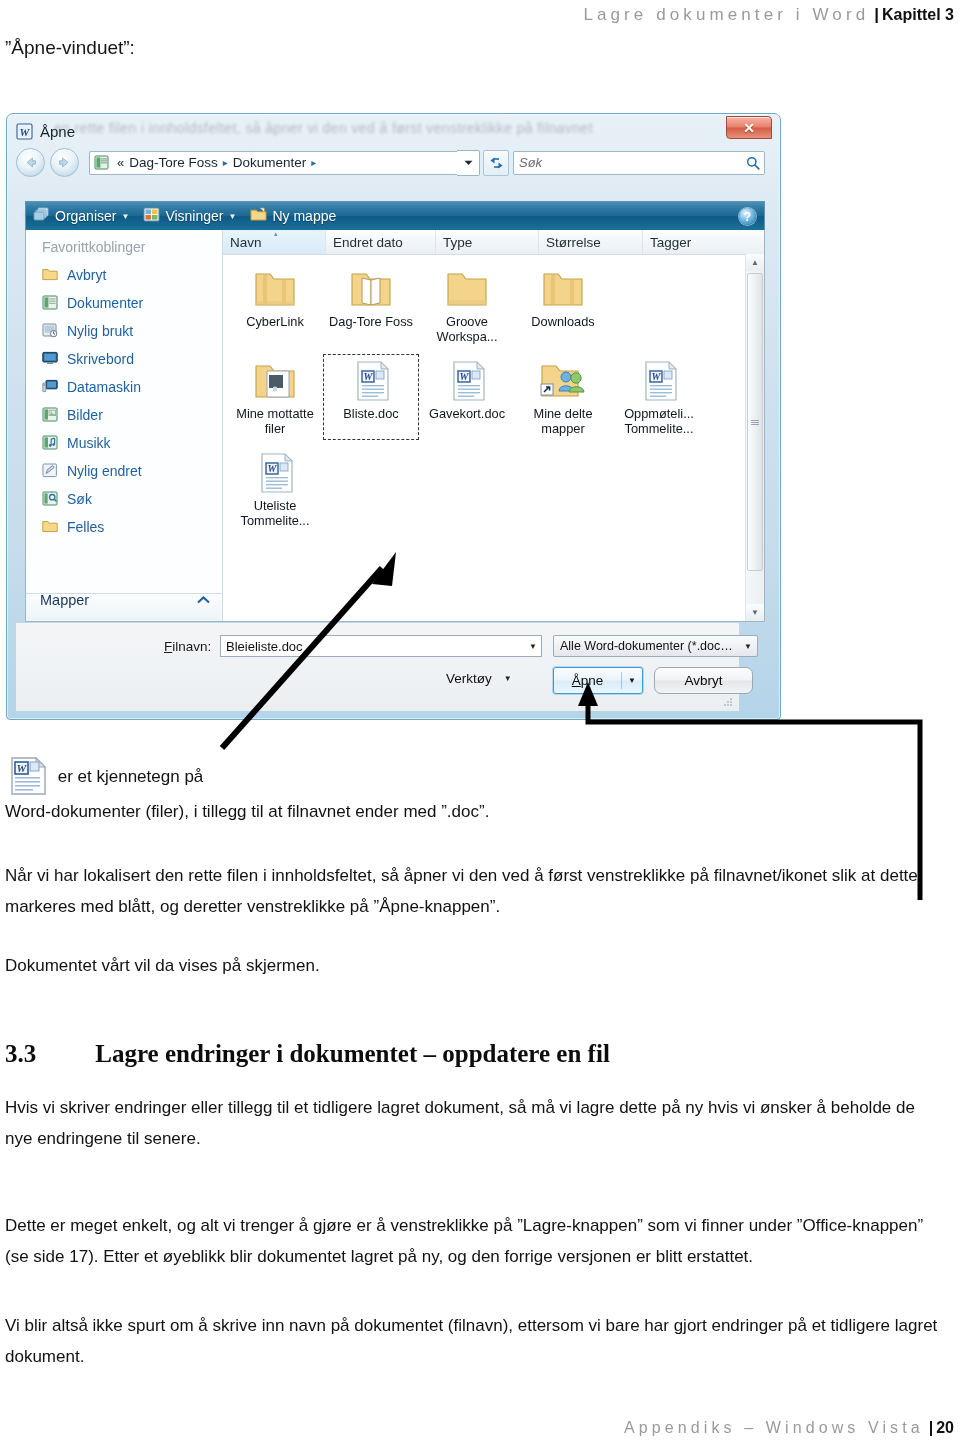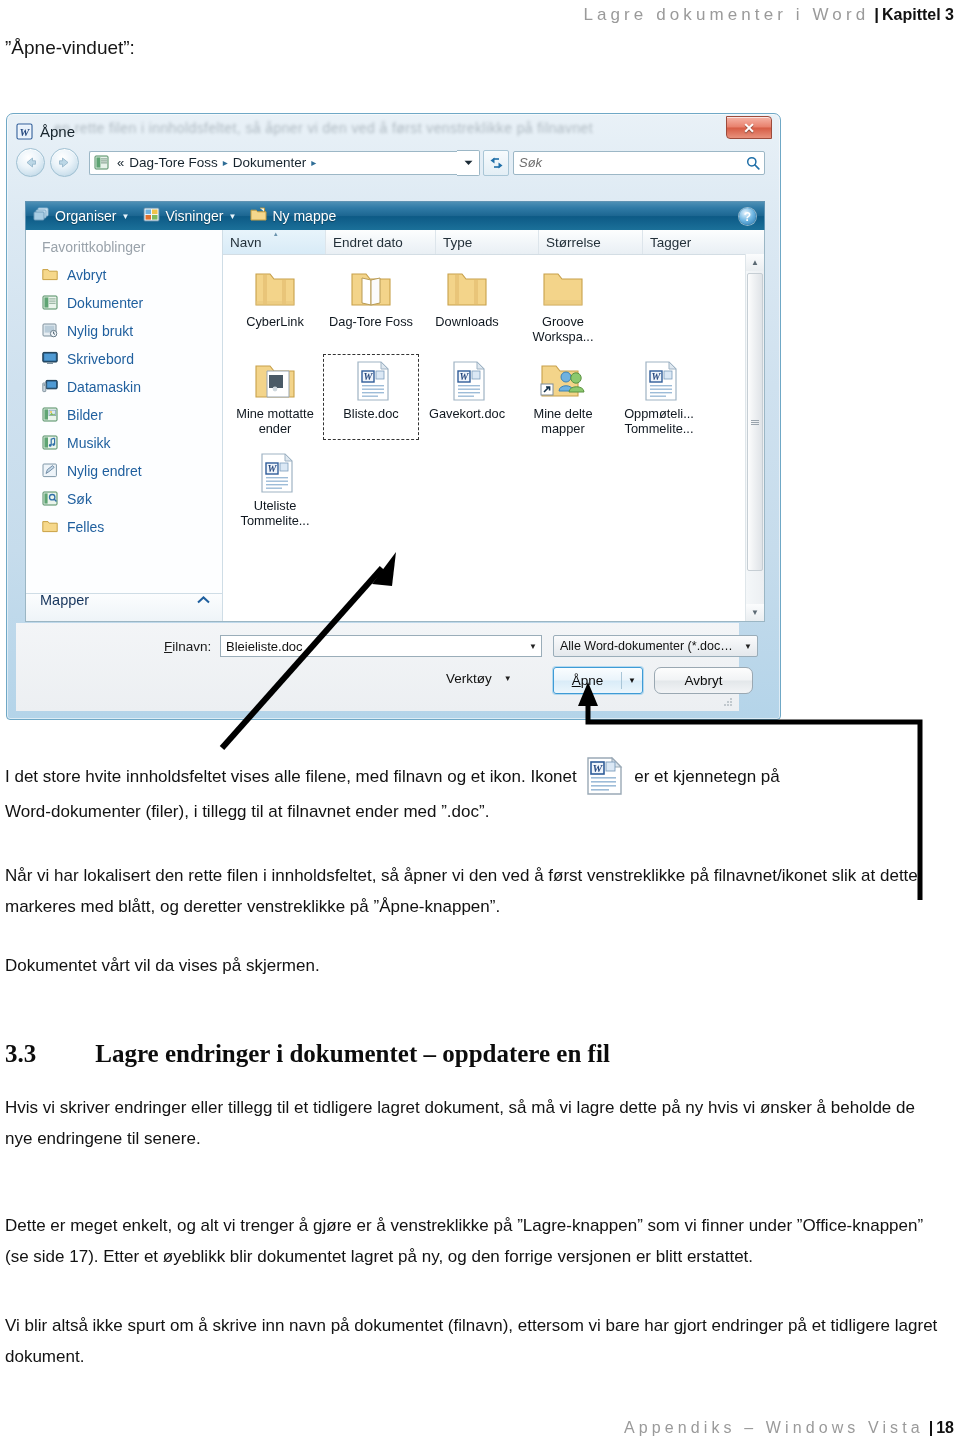--- a/index.html
+++ b/index.html
@@ -564,48 +564,48 @@
                 <path d="M17 12 L26 14 L26 39 L17 37 Z" fill="#ffffff" stroke="#b79a55" stroke-width="1"></path>
                 <path d="M26 14 L35 12 L35 37 L26 39 Z" fill="#fbfbfb" stroke="#b79a55" stroke-width="1"></path>
               </svg>
             </span>
             <span class="icon-text">Dag-Tore Foss</span>
           </div>
           <div class="icon-cell">
             <span class="icon-glyph">
               <svg width="52" height="46" viewBox="0 0 52 46">
                 <path d="M7 8 L21 8 L25 13 L45 13 L45 39 L7 39 Z" fill="#f3d48a" stroke="#c7a04a" stroke-width="1.1"></path>
+                <path d="M7 39 L45 39 L45 34 L7 34 Z" fill="#e8c57b" opacity=".5"></path>
+              </svg>
+            </span>
+            <span class="icon-text">Groove Workspa...</span>
+          </div>
+          <div class="icon-cell">
+            <span class="icon-glyph">
+              <svg width="52" height="46" viewBox="0 0 52 46">
+                <path d="M7 8 L21 8 L25 13 L45 13 L45 39 L7 39 Z" fill="#f3d48a" stroke="#c7a04a" stroke-width="1.1"></path>
                 <rect x="14" y="9" width="4" height="29" fill="#e6c276" opacity=".85"></rect>
                 <rect x="33" y="14" width="4" height="24" fill="#e6c276" opacity=".85"></rect>
               </svg>
             </span>
             <span class="icon-text">Downloads</span>
-          </div>
-          <div class="icon-cell">
-            <span class="icon-glyph">
-              <svg width="52" height="46" viewBox="0 0 52 46">
-                <path d="M7 8 L21 8 L25 13 L45 13 L45 39 L7 39 Z" fill="#f3d48a" stroke="#c7a04a" stroke-width="1.1"></path>
-                <path d="M7 39 L45 39 L45 34 L7 34 Z" fill="#e8c57b" opacity=".5"></path>
-              </svg>
-            </span>
-            <span class="icon-text">Groove Workspa...</span>
           </div>
         </div>
 
         <div class="icon-row" style="margin-top:6px">
           <div class="icon-cell">
             <span class="icon-glyph">
               <svg width="52" height="46" viewBox="0 0 52 46">
                 <path d="M7 8 L21 8 L25 13 L45 13 L45 39 L7 39 Z" fill="#f3d48a" stroke="#c7a04a" stroke-width="1.1"></path>
                 <path d="M18 13 L40 13 L40 39 L18 39 Z" fill="#ffffff" stroke="#9aa6b0" stroke-width="1"></path>
                 <rect x="20" y="17" width="14" height="13" fill="#4a5a66"></rect>
                 <circle cx="26" cy="31" r="2.4" fill="#cfd8de"></circle>
               </svg>
             </span>
-            <span class="icon-text">Mine mottatte ender</span>
+            <span class="icon-text">Mine mottatte filer</span>
           </div>
 
           <div class="icon-cell selected">
             <span class="icon-glyph">
               <svg width="52" height="46" viewBox="0 0 52 46">
                 <path d="M13 4 L36 4 L43 11 L43 42 L13 42 Z" fill="#ffffff" stroke="#9fb3c4" stroke-width="1.2"></path>
                 <path d="M36 4 L36 11 L43 11 Z" fill="#dfe8f0" stroke="#9fb3c4" stroke-width="1"></path>
                 <rect x="17" y="13" width="12" height="11" fill="#f0f5fb" stroke="#2f5d99" stroke-width="1.4"></rect>
                 <text x="23" y="22" font-family="Liberation Serif, serif" font-size="10" font-weight="bold" font-style="italic" fill="#27497f" text-anchor="middle">W</text>
                 <rect x="31" y="13" width="8" height="8" fill="#dbe8f5" stroke="#7d9dbc" stroke-width=".8"></rect>
@@ -755,21 +755,20 @@
     <path d="M396 552 L372 584 L392 586 Z" fill="#000"></path>
   </g>
 
   <g>
     <path d="M920 900 L920 722 L588 722 L588 700" stroke="#000" stroke-width="5" fill="none"></path>
     <path d="M588 682 L578 706 L598 706 Z" fill="#000"></path>
   </g>
 </svg>
 
 <div class="para" style="top:756px;">
-  <span>I det store hvite innholdsfeltet vises alle filene, med filnavn og et ikon. Ikonet</span>
   <span class="inline-word-ico">
     <svg width="40" height="40" viewBox="0 0 40 40">
       <path d="M3 2 L27 2 L36 11 L36 38 L3 38 Z" fill="#ffffff" stroke="#9aa9b6" stroke-width="1.4"></path>
       <path d="M27 2 L27 11 L36 11 Z" fill="#dde6ee" stroke="#9aa9b6" stroke-width="1.1"></path>
       <rect x="6" y="6" width="13" height="12" fill="#f0f5fb" stroke="#2f5d99" stroke-width="1.6"></rect>
       <text x="12.5" y="16" font-family="Liberation Serif, serif" font-size="11" font-weight="bold" font-style="italic" fill="#27497f" text-anchor="middle">W</text>
       <rect x="21" y="6" width="9" height="9" fill="#dbe8f5" stroke="#7d9dbc" stroke-width=".9"></rect>
       <g fill="#9dbcd8">
           <rect x="6" y="21" width="25" height="1.6"></rect>
           <rect x="6" y="25" width="25" height="1.6"></rect>
@@ -793,14 +792,14 @@
 
 <div class="para" style="top:1092px; width:935px;">Hvis vi skriver endringer eller tillegg til et tidligere lagret dokument, så må vi lagre dette på ny hvis vi ønsker å beholde de nye endringene til senere.</div>
 
 <div class="para" style="top:1210px; width:935px;">Dette er meget enkelt, og alt vi trenger å gjøre er å venstreklikke på ”Lagre-knappen” som vi finner under ”Office-knappen” (se side 17). Etter et øyeblikk blir dokumentet lagret på ny, og den forrige versjonen er blitt erstattet.</div>
 
 <div class="para" style="top:1310px; width:935px;">Vi blir altså ikke spurt om å skrive inn navn på dokumentet (filnavn), ettersom vi bare har gjort endringer på et tidligere lagret dokument.</div>
 
 <div class="footer-note">
   <span class="fn-a">Appendiks – Windows Vista</span>
   <span class="fn-bar">|</span>
-  <span class="fn-num">18</span>
+  <span class="fn-num">20</span>
 </div>
 
 </body></html>

